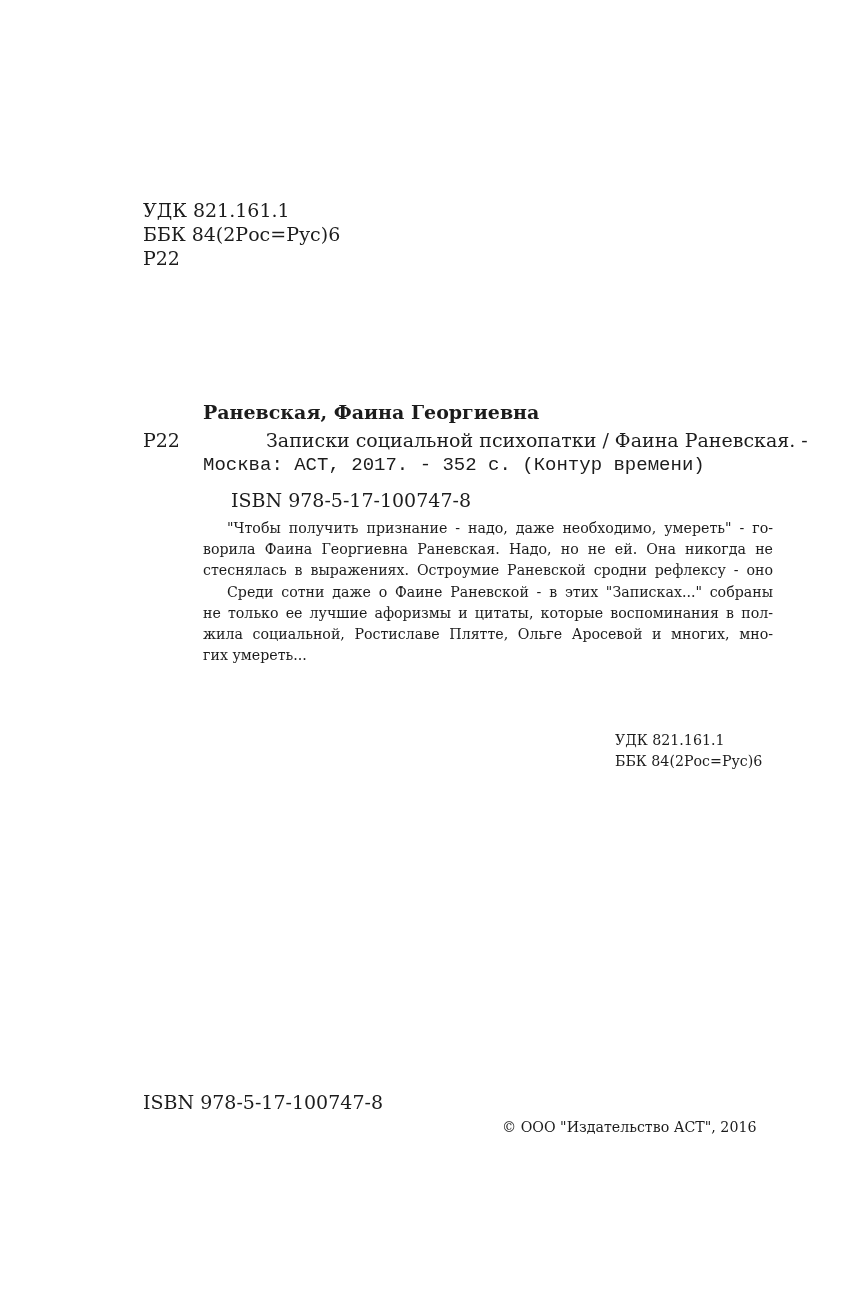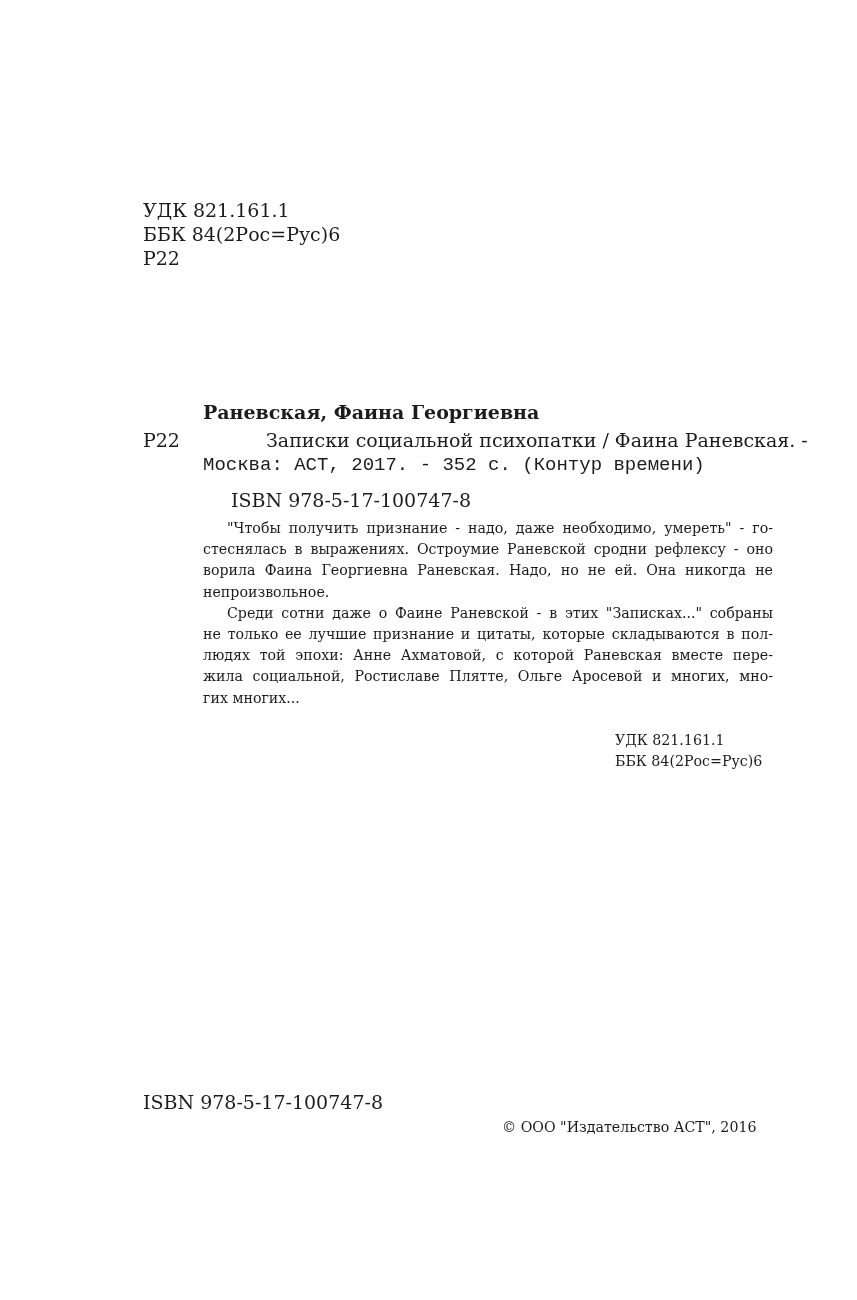--- a/index.html
+++ b/index.html
@@ -36,28 +36,26 @@
 </div>
 
 <div class="abs big author">Раневская, Фаина Георгиевна</div>
 <div class="abs big p22">Р22</div>
 <div class="abs big title-line1">Записки социальной психопатки / Фаина Раневская. -</div>
 <div class="abs big title-line2">Москва: АСТ,  2017. - 352 с. (Контур времени)</div>
 <div class="abs big isbn-mid">ISBN 978-5-17-100747-8</div>
 
 <div class="abs small annotation">
   <div class="line justify indent">"Чтобы получить признание - надо, даже необходимо, умереть" - го-</div>
+  <div class="line justify">ворила Фаина Георгиевна Раневская. Надо, но не ей. Она никогда не</div>
   <div class="line justify">стеснялась в выражениях. Остроумие Раневской сродни рефлексу - оно</div>
-  <div class="line justify">ворила Фаина Георгиевна Раневская. Надо, но не ей. Она никогда не</div>
-  <div class="line">непроизвольное.</div>
   <div class="line justify indent">Среди сотни даже о Фаине Раневской - в этих "Записках..." собраны</div>
-  <div class="line justify">не только ее лучшие признание и цитаты, которые складываются в пол-</div>
-  <div class="line justify">людях той эпохи: Анне Ахматовой, с которой Раневская вместе пере-</div>
+  <div class="line justify">не только ее лучшие афоризмы и цитаты, которые воспоминания в пол-</div>
   <div class="line justify">жила социальной, Ростиславе Плятте, Ольге Аросевой и многих, мно-</div>
-  <div class="line">гих многих...</div>
+  <div class="line">гих умереть...</div>
 </div>
 
 <div class="abs small codes-right">
   <div>УДК 821.161.1</div>
   <div>ББК 84(2Рос=Рус)6</div>
 </div>
 
 <div class="abs big isbn-bottom">ISBN 978-5-17-100747-8</div>
 <div class="abs small copyright">© ООО "Издательство АСТ", 2016</div>
 

